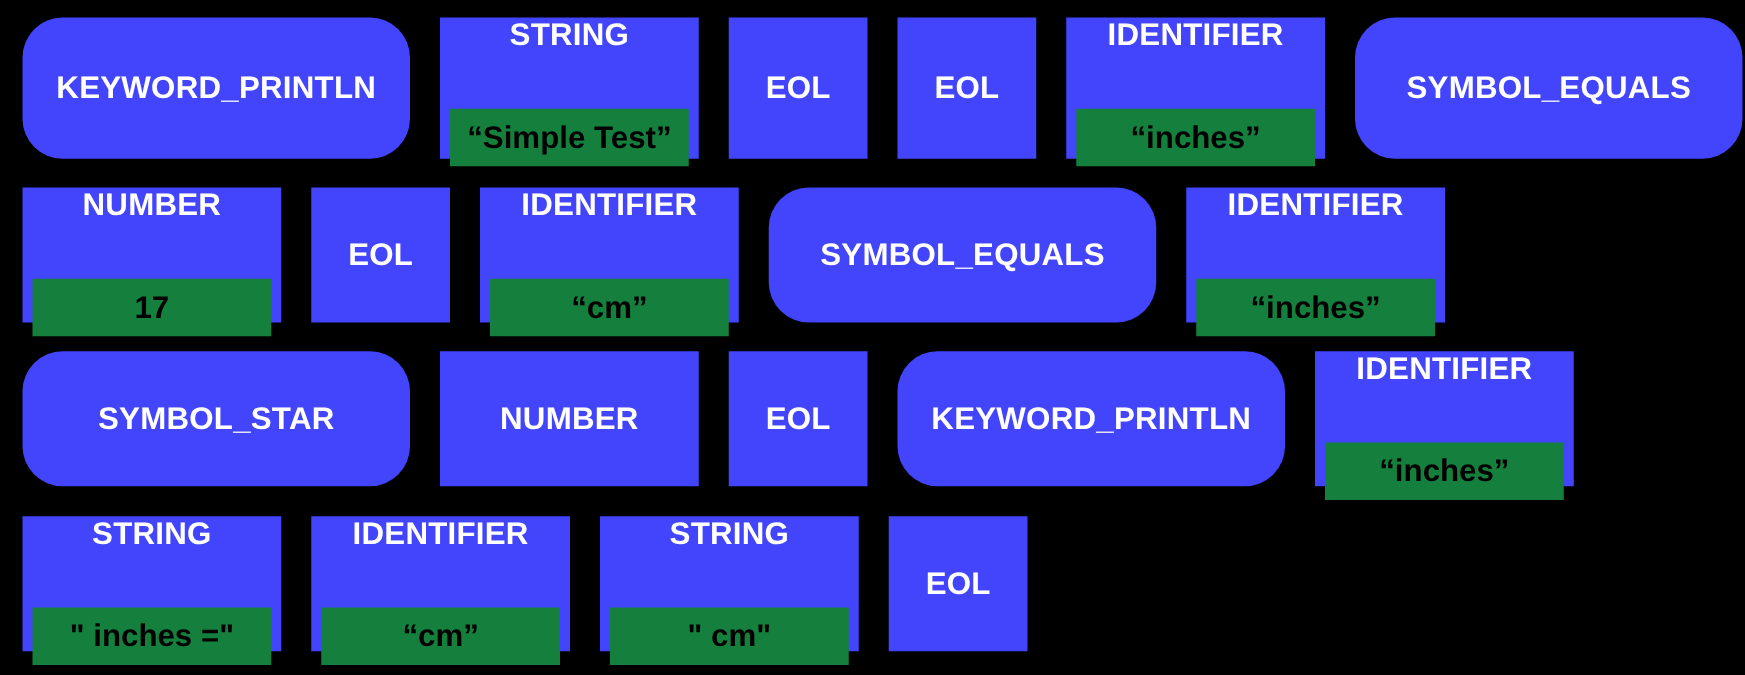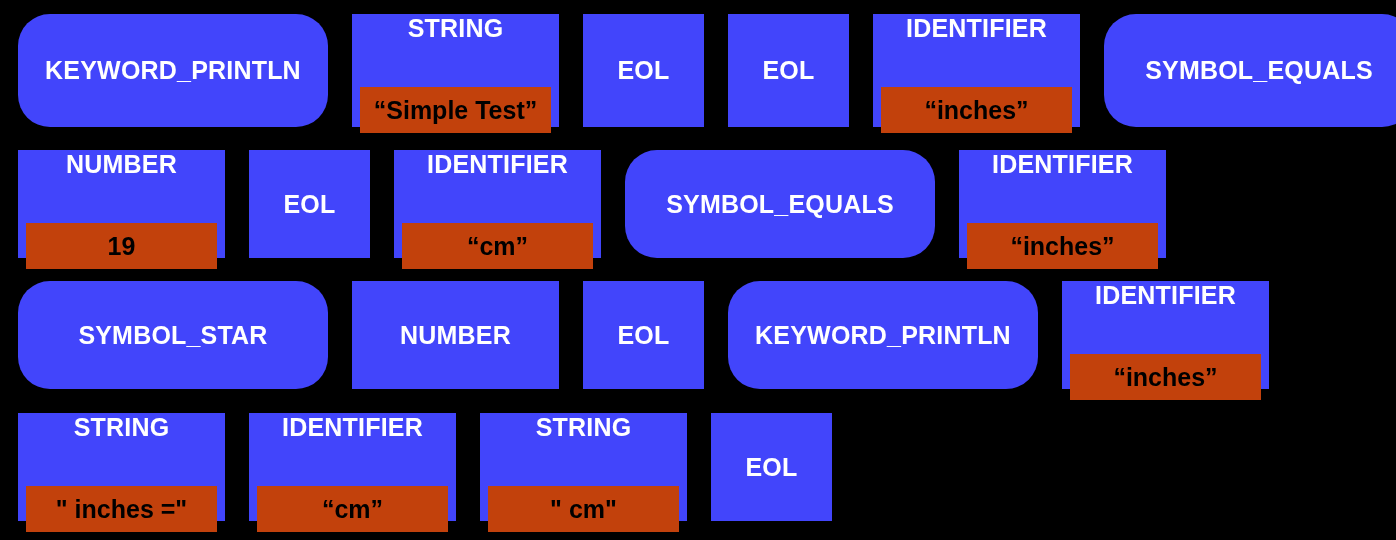--- a/index.html
+++ b/index.html
@@ -28,40 +28,40 @@
   .token-row.r3 { top: 413px; height: 108px; }
 
   .token {
     background: #4245fb;
     display: flex;
     flex-direction: column;
     box-sizing: border-box;
     flex: 0 0 auto;
     gap: 44px;
   }
-  .token.w1 { width: 121px; }
+  .token.w1 { width: 111px; }
   .token.w2 { width: 207px; }
   .token.w3 { width: 310px; border-radius: 32px; }
 
   .token-type {
     flex: 1 1 auto;
     display: flex;
     align-items: center;
     justify-content: center;
     color: #ffffff;
     font-weight: bold;
     font-size: 25px;
     letter-spacing: 0.2px;
     white-space: nowrap;
   }
   .token-value {
     flex: 0 0 auto;
     height: 46px;
     margin: 0 8px 8px 8px;
-    background: #c2410c;
+    background: #15803d;
     color: #000000;
     font-weight: bold;
     font-size: 25px;
     display: flex;
     align-items: center;
     justify-content: center;
     white-space: pre;
   }
 </style>
 </head>
@@ -86,21 +86,21 @@
         <div class="token-type">IDENTIFIER</div>
         <div class="token-value">“inches”</div>
       </div>
       <div class="token w3">
         <div class="token-type">SYMBOL_EQUALS</div>
       </div>
     </div>
   <div class="token-row r1">
       <div class="token w2">
         <div class="token-type">NUMBER</div>
-        <div class="token-value">19</div>
+        <div class="token-value">17</div>
       </div>
       <div class="token w1">
         <div class="token-type">EOL</div>
       </div>
       <div class="token w2">
         <div class="token-type">IDENTIFIER</div>
         <div class="token-value">“cm”</div>
       </div>
       <div class="token w3">
         <div class="token-type">SYMBOL_EQUALS</div>

